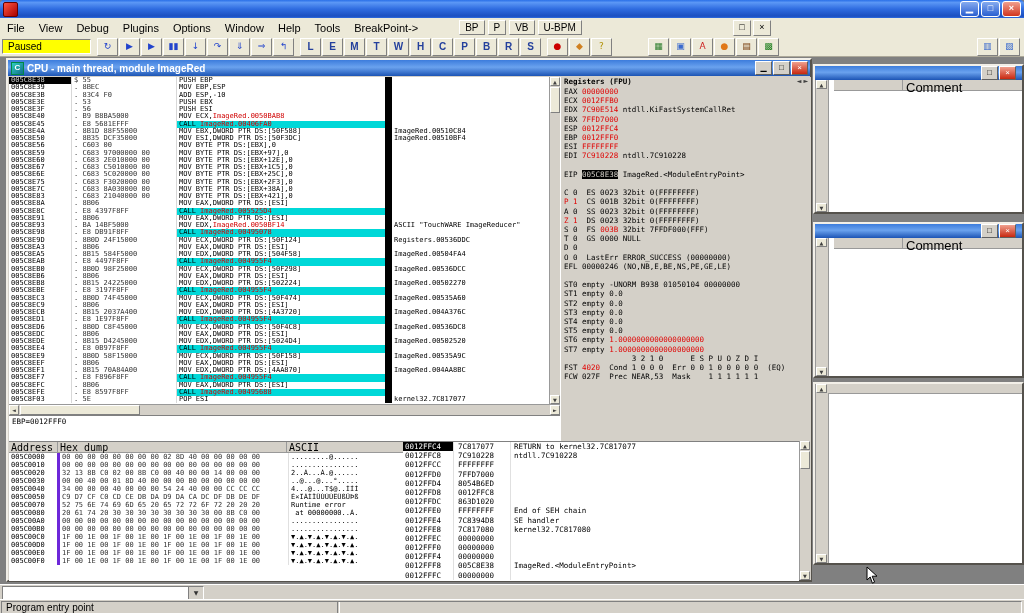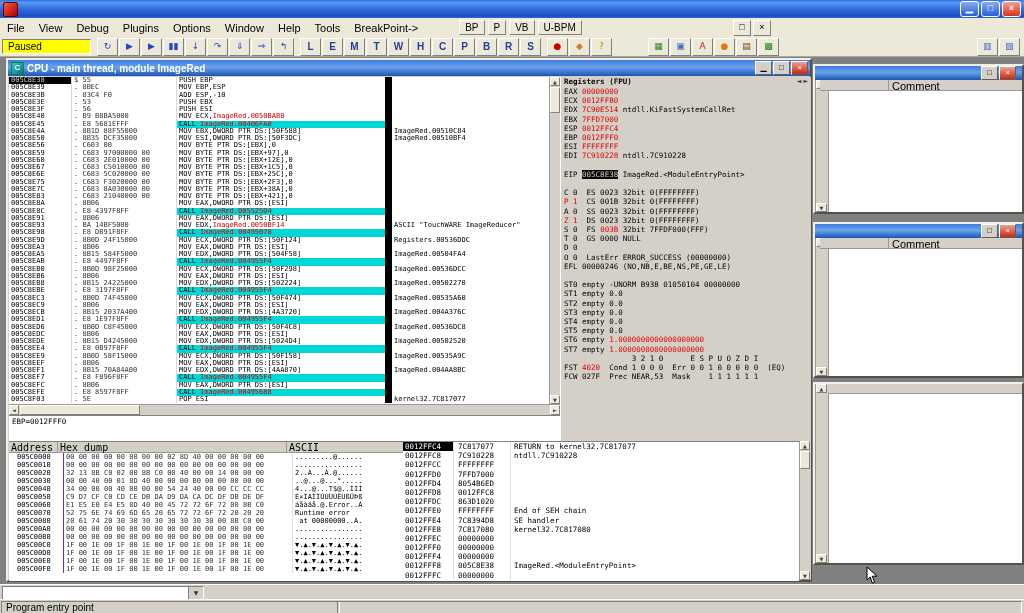--- a/index.html
+++ b/index.html
@@ -83,42 +83,42 @@
     font-family:"DejaVu Sans",sans-serif;}
   .regline{font-size:7.5px;line-height:9.2px;white-space:pre;padding-left:3px;overflow:hidden;}
   .seg-n{color:#000;} .seg-r{color:#e00000;} .seg-hl{background:#000;color:#d4d0c8;}
   
   .dump{position:absolute;left:1px;top:381px;width:394px;height:139px;background:#fff;overflow:hidden;
     border-top:1px solid #808080;border-right:1px solid #808080;}
   .du-head{display:flex;height:10px;background:#d4d0c8;border-bottom:1px solid #999;font-size:10px;}
   .du-head span{padding-left:2px;border-right:1px solid #999;}
   .dh-a{width:46px;} .dh-h{width:226px;} .dh-t{flex:1;border-right:none!important;}
   .dumprow{display:flex;height:8px;line-height:8.2px;font-size:7px;white-space:pre;overflow:hidden;}
-  .du-a{width:46px;padding-left:8px;border-right:1px solid #6d28d9;color:#000;}
+  .du-a{width:46px;padding-left:2px;border-right:3px solid #6d28d9;color:#000;}
   .du-h{width:226px;padding-left:2px;border-right:1px solid #e0e0e0;color:#333;}
   .du-t{flex:1;padding-left:2px;color:#000;}
   
   .stack{position:absolute;left:395px;top:381px;width:396px;height:139px;background:#fff;overflow:hidden;
     border-top:1px solid #808080;}
   .strow{display:flex;height:9.2px;line-height:9.3px;font-size:7.5px;white-space:pre;overflow:hidden;}
   .st-a{width:48px;padding-left:2px;border-right:1px solid #e0e0e0;color:#000;}
   .st-a.hl{background:#000;color:#fff;}
   .st-v{width:52px;padding-left:4px;border-right:1px solid #e0e0e0;color:#000;}
   .st-c{flex:1;padding-left:3px;color:#000;}
   .stack-vscroll{position:absolute;left:791px;top:381px;width:11px;height:139px;}
   
   .rwin{background:#d4d0c8;border:2px solid;border-color:#f2efe8 #55524c #55524c #f2efe8;box-sizing:border-box;}
   .rwin-title{height:14px;background:linear-gradient(180deg,#3c7cdc,#6aa2ee 45%,#1c54b4 100%);
     display:flex;align-items:center;justify-content:flex-end;padding-right:6px;gap:1px;}
   .rwin-body{position:relative;background:#fff;height:calc(100% - 14px);overflow:hidden;}
   .rwin-body.noheadwin{height:100%;}
   .l-scroll{position:absolute;left:0;top:0;width:12px;height:100%;background:#d4d0c8;border-right:1px solid #999;}
   .l-scroll .sarr{width:11px;}
-  .rwin-colhead{position:absolute;left:5px;right:0;top:0;height:10px;background:#d4d0c8;
-    border-bottom:1px solid #999;display:flex;font-size:11px;}
+  .rwin-colhead{position:absolute;left:19px;right:0;top:0;height:10px;background:#d4d0c8;
+    border-bottom:1px solid #999;display:flex;font-size:13px;}
   .rwin-colhead .col1{width:68px;border-right:1px solid #999;}
   .rwin-colhead .col2{padding-left:3px;}
   .graystrip{position:absolute;left:13px;right:0;top:0;height:9px;background:#d4d0c8;border-bottom:1px solid #999;}
   
   .combo-row{left:0;top:584px;width:1024px;height:15px;background:#d4d0c8;border-top:1px solid #fff;}
   .combobox{position:absolute;left:2px;top:1px;width:200px;height:13px;background:#fff;border:1px solid;
     border-color:#808080 #fff #fff #808080;display:flex;}
   .combo-text{flex:1;font-size:9px;}
   .combo-btn{width:14px;background:#d4d0c8;border-left:1px solid #808080;font-size:6px;text-align:center;
     line-height:11px;color:#333;font-family:"DejaVu Sans",sans-serif;}
@@ -331,21 +331,20 @@
       <span class="dh-h">Hex dump</span>
       <span class="dh-t">ASCII</span>
     </div>
     <div id="dump-rows">
         <div class="dumprow"><span class="du-a">005C0000</span><span class="du-h">00 00 00 00 00 00 00 00 02 8D 40 00 00 00 00 00</span><span class="du-t">.........@......</span></div>
         <div class="dumprow"><span class="du-a">005C0010</span><span class="du-h">00 00 00 00 00 00 00 00 00 00 00 00 00 00 00 00</span><span class="du-t">................</span></div>
         <div class="dumprow"><span class="du-a">005C0020</span><span class="du-h">32 13 8B C0 02 00 8B C0 00 40 00 00 14 00 00 00</span><span class="du-t">2..À...À.@......</span></div>
         <div class="dumprow"><span class="du-a">005C0030</span><span class="du-h">00 00 40 00 01 8D 40 00 00 00 B0 00 00 00 00 00</span><span class="du-t">..@...@...°.....</span></div>
         <div class="dumprow"><span class="du-a">005C0040</span><span class="du-h">34 00 00 00 40 00 00 00 54 24 40 00 00 CC CC CC</span><span class="du-t">4...@...T$@..ÌÌÌ</span></div>
         <div class="dumprow"><span class="du-a">005C0050</span><span class="du-h">C9 D7 CF C0 CD CE DB DA D9 DA CA DC DF DB DE DF</span><span class="du-t">É×ÏÀÍÎÛÚÙÚÊÜßÛÞß</span></div>
-        <div class="dumprow"><span class="du-a">005C0060</span><span class="du-h">E1 E5 E0 E4 E5 8D 40 00 45 72 72 6F 72 00 8B C0</span><span class="du-t">áåàäå.@.Error..À</span></div>
         <div class="dumprow"><span class="du-a">005C0070</span><span class="du-h">52 75 6E 74 69 6D 65 20 65 72 72 6F 72 20 20 20</span><span class="du-t">Runtime error   </span></div>
         <div class="dumprow"><span class="du-a">005C0080</span><span class="du-h">20 61 74 20 30 30 30 30 30 30 30 30 00 8B C0 00</span><span class="du-t"> at 00000000..À.</span></div>
         <div class="dumprow"><span class="du-a">005C00A0</span><span class="du-h">00 00 00 00 00 00 00 00 00 00 00 00 00 00 00 00</span><span class="du-t">................</span></div>
         <div class="dumprow"><span class="du-a">005C00B0</span><span class="du-h">00 00 00 00 00 00 00 00 00 00 00 00 00 00 00 00</span><span class="du-t">................</span></div>
         <div class="dumprow"><span class="du-a">005C00C0</span><span class="du-h">1F 00 1E 00 1F 00 1E 00 1F 00 1E 00 1F 00 1E 00</span><span class="du-t">▼.▲.▼.▲.▼.▲.▼.▲.</span></div>
         <div class="dumprow"><span class="du-a">005C00D0</span><span class="du-h">1F 00 1E 00 1F 00 1E 00 1F 00 1E 00 1F 00 1E 00</span><span class="du-t">▼.▲.▼.▲.▼.▲.▼.▲.</span></div>
         <div class="dumprow"><span class="du-a">005C00E0</span><span class="du-h">1F 00 1E 00 1F 00 1E 00 1F 00 1E 00 1F 00 1E 00</span><span class="du-t">▼.▲.▼.▲.▼.▲.▼.▲.</span></div>
         <div class="dumprow"><span class="du-a">005C00F0</span><span class="du-h">1F 00 1E 00 1F 00 1E 00 1F 00 1E 00 1F 00 1E 00</span><span class="du-t">▼.▲.▼.▲.▼.▲.▼.▲.</span></div>
       </div>
   </div>

